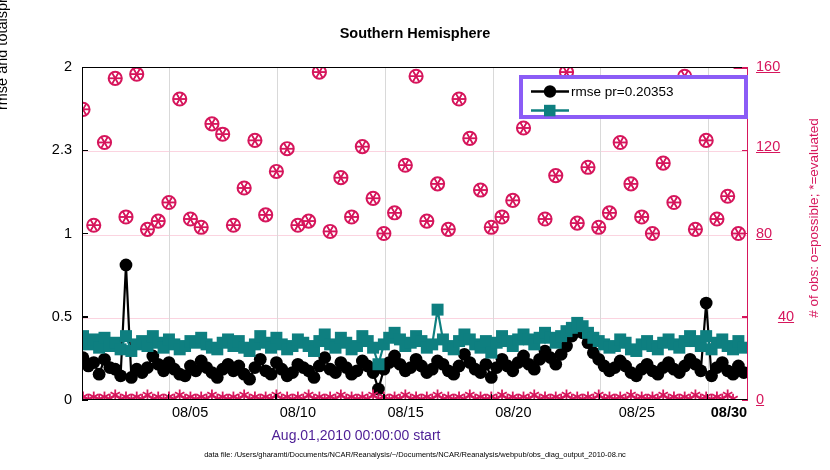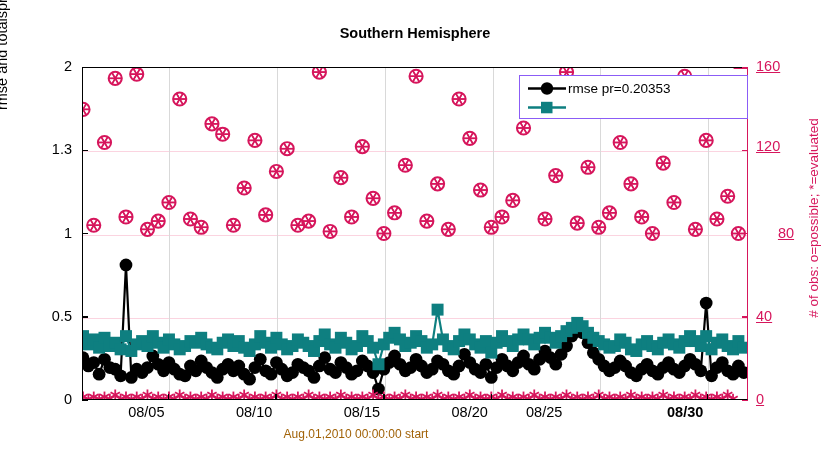--- a/index.html
+++ b/index.html
@@ -31,49 +31,49 @@
   
   .ytick{
     position:absolute;right:758px;text-align:right;
     font-size:14.5px;color:#000;transform:translateY(-9px);width:60px;
   }
   .y2tick{
     position:absolute;left:756px;text-align:left;
     font-size:14.5px;color:#d6165c;transform:translateY(-9px);width:60px;text-decoration:underline;
   }
   .xtick{
-    position:absolute;top:404px;text-align:left;width:80px;
+    position:absolute;top:404px;text-align:right;width:80px;
     font-size:14.5px;color:#000;transform:translateX(-40px);
   }
   .tickmark{position:absolute;background:#000;}
   .tickmark.right{background:#d6165c;}
 
   .ylabel{
     position:absolute;left:-6px;top:152px;width:220px;
     transform:rotate(-90deg);transform-origin:0 0;
     font-size:14.5px;color:#000;text-align:center;
   }
   .y2label{
     position:absolute;left:806px;top:388px;width:340px;
     transform:rotate(-90deg);transform-origin:0 0;
     font-size:13.5px;color:#d6165c;text-align:center;
   }
   .xlabel{
     position:absolute;left:0;top:427px;width:712px;text-align:center;
-    font-size:12px;color:#a16207;
+    font-size:14px;color:#4c1d95;
   }
   .footer{
     position:absolute;left:0;top:450px;width:830px;text-align:center;
     font-size:7.5px;color:#000;
   }
 
   
   #legend{
     position:absolute;left:519px;top:75px;width:229px;height:44px;
-    background:#ffffff;border:1px solid #8b5cf6;box-sizing:border-box;
+    background:#ffffff;border:4px solid #8b5cf6;box-sizing:border-box;
     padding:3px 6px 0 6px;
   }
   .legend-row{display:flex;align-items:center;height:19px;}
   .legend-sym{width:42px;height:19px;flex:0 0 42px;}
   .legend-text{font-size:13.5px;color:#000;white-space:nowrap;}
 </style>
 </head>
 <body>
 
 <div id="root">
@@ -1162,51 +1162,52 @@
       </svg>
   </div>
 
   <div id="axes-layer">
       <div class="ytick" style="top: 400px;">0</div>
       <div class="tickmark" style="left: 82px; top: 399.5px; width: 6px; height: 1.3px;"></div>
       <div class="ytick" style="top: 316.75px;">0.5</div>
       <div class="tickmark" style="left: 82px; top: 316.25px; width: 6px; height: 1.3px;"></div>
       <div class="ytick" style="top: 233.5px;">1</div>
       <div class="tickmark" style="left: 82px; top: 233px; width: 6px; height: 1.3px;"></div>
-      <div class="ytick" style="top: 150.25px;">1.3</div>
+      <div class="ytick" style="top: 150.25px;">2.3</div>
       <div class="tickmark" style="left: 82px; top: 149.75px; width: 6px; height: 1.3px;"></div>
       <div class="ytick" style="top: 67px;">2</div>
       <div class="tickmark" style="left: 82px; top: 66.5px; width: 6px; height: 1.3px;"></div>
       <div class="y2tick" style="top: 400px;">0</div>
       <div class="tickmark right" style="left: 742px; top: 399.5px; width: 6px; height: 1.3px;"></div>
-      <div class="y2tick" style="top: 316.75px;">40</div>
+      <div class="y2tick" style="top: 316.75px; text-align: center;">40</div>
       <div class="tickmark right" style="left: 742px; top: 316.25px; width: 6px; height: 1.3px;"></div>
-      <div class="y2tick" style="top: 233.5px; text-align: center;">80</div>
+      <div class="y2tick" style="top: 233.5px;">80</div>
       <div class="tickmark right" style="left: 742px; top: 233px; width: 6px; height: 1.3px;"></div>
       <div class="y2tick" style="top: 147px;">120</div>
       <div class="tickmark right" style="left: 742px; top: 149.75px; width: 6px; height: 1.3px;"></div>
       <div class="y2tick" style="top: 67px;">160</div>
       <div class="tickmark right" style="left: 742px; top: 66.5px; width: 6px; height: 1.3px;"></div>
       <div class="xtick" style="left: 168.214px;">08/05</div>
       <div class="tickmark" style="left: 167.714px; top: 394px; width: 1.3px; height: 6px;"></div>
       <div class="xtick" style="left: 275.981px;">08/10</div>
       <div class="tickmark" style="left: 275.481px; top: 394px; width: 1.3px; height: 6px;"></div>
       <div class="xtick" style="left: 383.748px;">08/15</div>
       <div class="tickmark" style="left: 383.248px; top: 394px; width: 1.3px; height: 6px;"></div>
       <div class="xtick" style="left: 491.515px;">08/20</div>
       <div class="tickmark" style="left: 491.015px; top: 394px; width: 1.3px; height: 6px;"></div>
-      <div class="xtick" style="left: 566px;">08/25</div>
+      <div class="xtick" style="left: 615px;">08/25</div>
       <div class="tickmark" style="left: 598.782px; top: 394px; width: 1.3px; height: 6px;"></div>
       <div class="xtick" style="left: 707.049px; font-weight: bold;">08/30</div>
       <div class="tickmark" style="left: 706.549px; top: 394px; width: 1.3px; height: 6px;"></div>
     </div>
 
   <div class="ylabel">rmse and totalspread</div>
   <div class="y2label"># of obs: o=possible; *=evaluated</div>
   <div class="xlabel">Aug.01,2010 00:00:00 start</div>
+  <div class="footer">data file: /Users/gharamti/Documents/NCAR/Reanalysis/~/Documents/NCAR/Reanalysis/webpub/obs_diag_output_2010-08.nc</div>
 
   <div id="legend">
     <div class="legend-row">
       <svg class="legend-sym" viewBox="0 0 42 19">
         <line x1="2" y1="9.5" x2="40" y2="9.5" stroke="#000000" stroke-width="2.6"></line>
         <circle cx="21" cy="9.5" r="6.2" fill="#000000"></circle>
       </svg>
       <span class="legend-text">rmse pr=0.20353</span>
     </div>
     <div class="legend-row">

